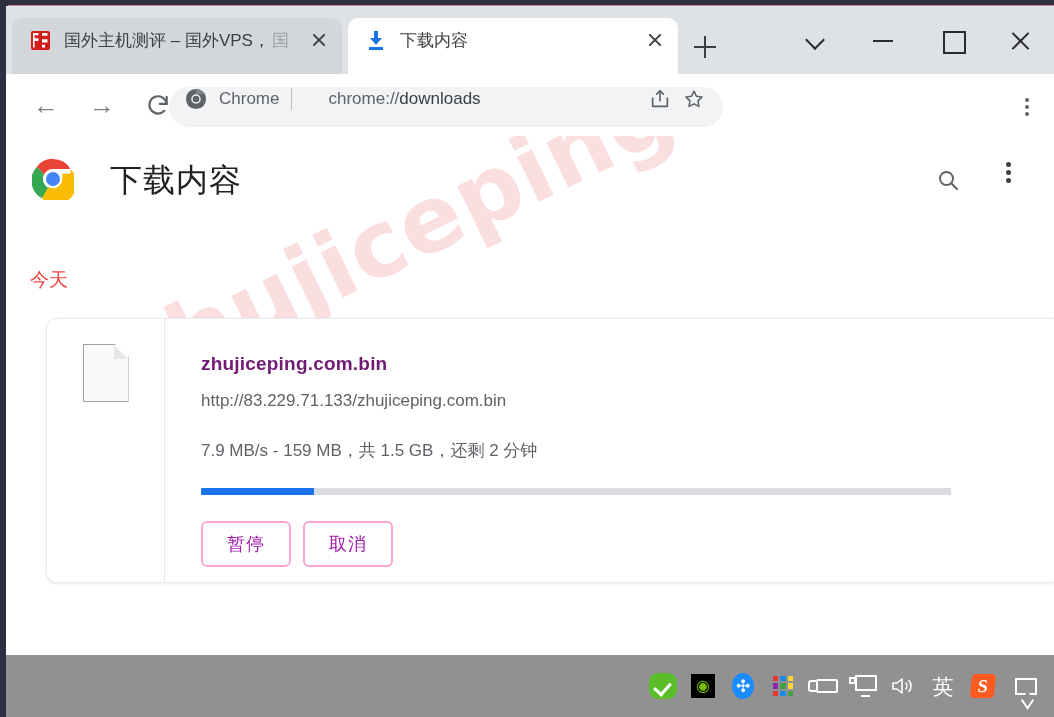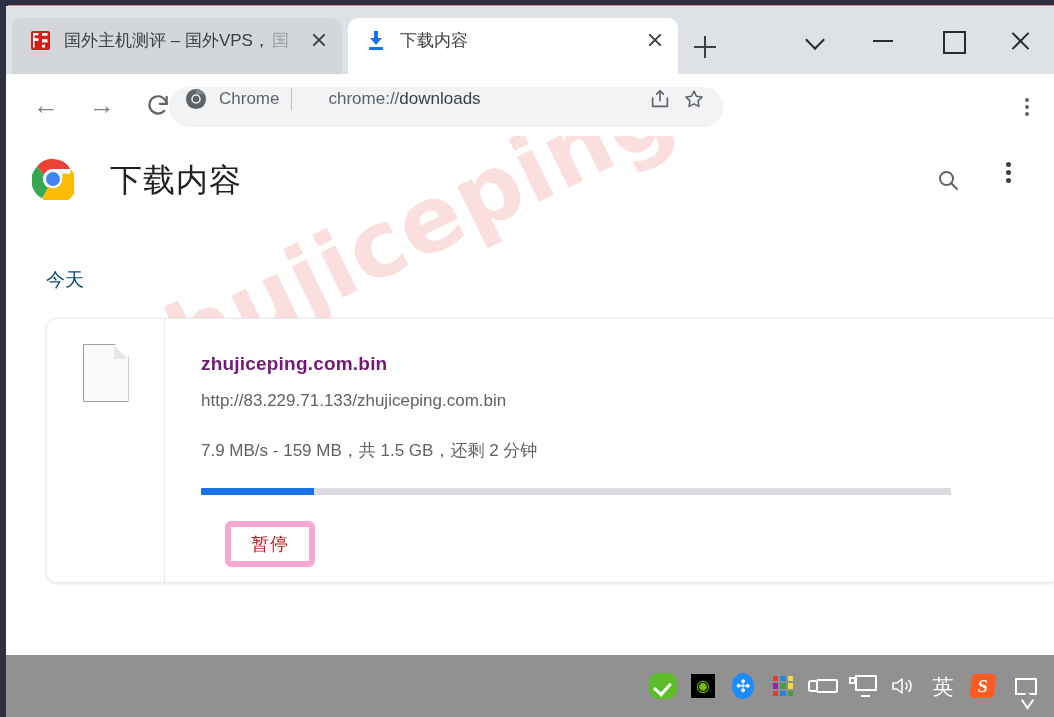--- a/index.html
+++ b/index.html
@@ -348,23 +348,23 @@
   }
   .hdr-icon-btn {
     width: 40px; height: 40px;
     position: relative;
     color: #5f6368;
   }
   .hdr-icon-btn svg { position: absolute; left: 8px; top: 8px; }
 
   .section-label {
     position: absolute;
-    left: 40px; top: 131px;
+    left: 24px; top: 131px;
     font-size: 19px;
-    color: #0c4a6e;
+    color: #ef4444;
   }
 
   
   .dl-card {
     position: absolute;
     left: 40px; top: 182px;
     width: 1008px; height: 265px;
     background: #ffffff;
     border: 1px solid #e8eaed;
     border-right: none;
@@ -429,32 +429,31 @@
     background: #1a73e8;
   }
   .dl-buttons {
     margin-top: 26px;
     display: flex;
     gap: 12px;
   }
   .dl-btn {
     min-width: 90px;
     height: 46px;
-    border: 6px solid #f9a8d4;
+    border: 2px solid #f9a8d4;
     border-radius: 6px;
     background: #fff;
-    color: #b91c1c;
+    color: #a21caf;
     font-size: 18px;
     font-family: "Liberation Sans", sans-serif;
     cursor: pointer;
     display: flex;
     align-items: center;
     justify-content: center;
     letter-spacing: 1px;
-    margin-left: 24px;
   }
 
   
   .taskbar {
     position: absolute;
     left: 0; bottom: 0;
     width: 1054px; height: 62px;
     background: #919191;
     display: flex;
     align-items: center;
@@ -713,20 +712,21 @@
         </div>
         <div class="dl-body">
           <div class="dl-filename">zhujiceping.com.bin</div>
           <div class="dl-url">http://83.229.71.133/zhujiceping.com.bin</div>
           <div class="dl-status">7.9 MB/s - 159 MB，共 1.5 GB，还剩 2 分钟</div>
           <div class="progress-track">
             <div class="progress-fill" id="progress-fill" style="width: 15%;"></div>
           </div>
           <div class="dl-buttons">
             <button class="dl-btn">暂停</button>
+            <button class="dl-btn">取消</button>
           </div>
         </div>
       </div>
     </div>
   </div>
 
   <div class="taskbar">
     <div class="tb-left-edge"></div>
 
     <div class="tray">

